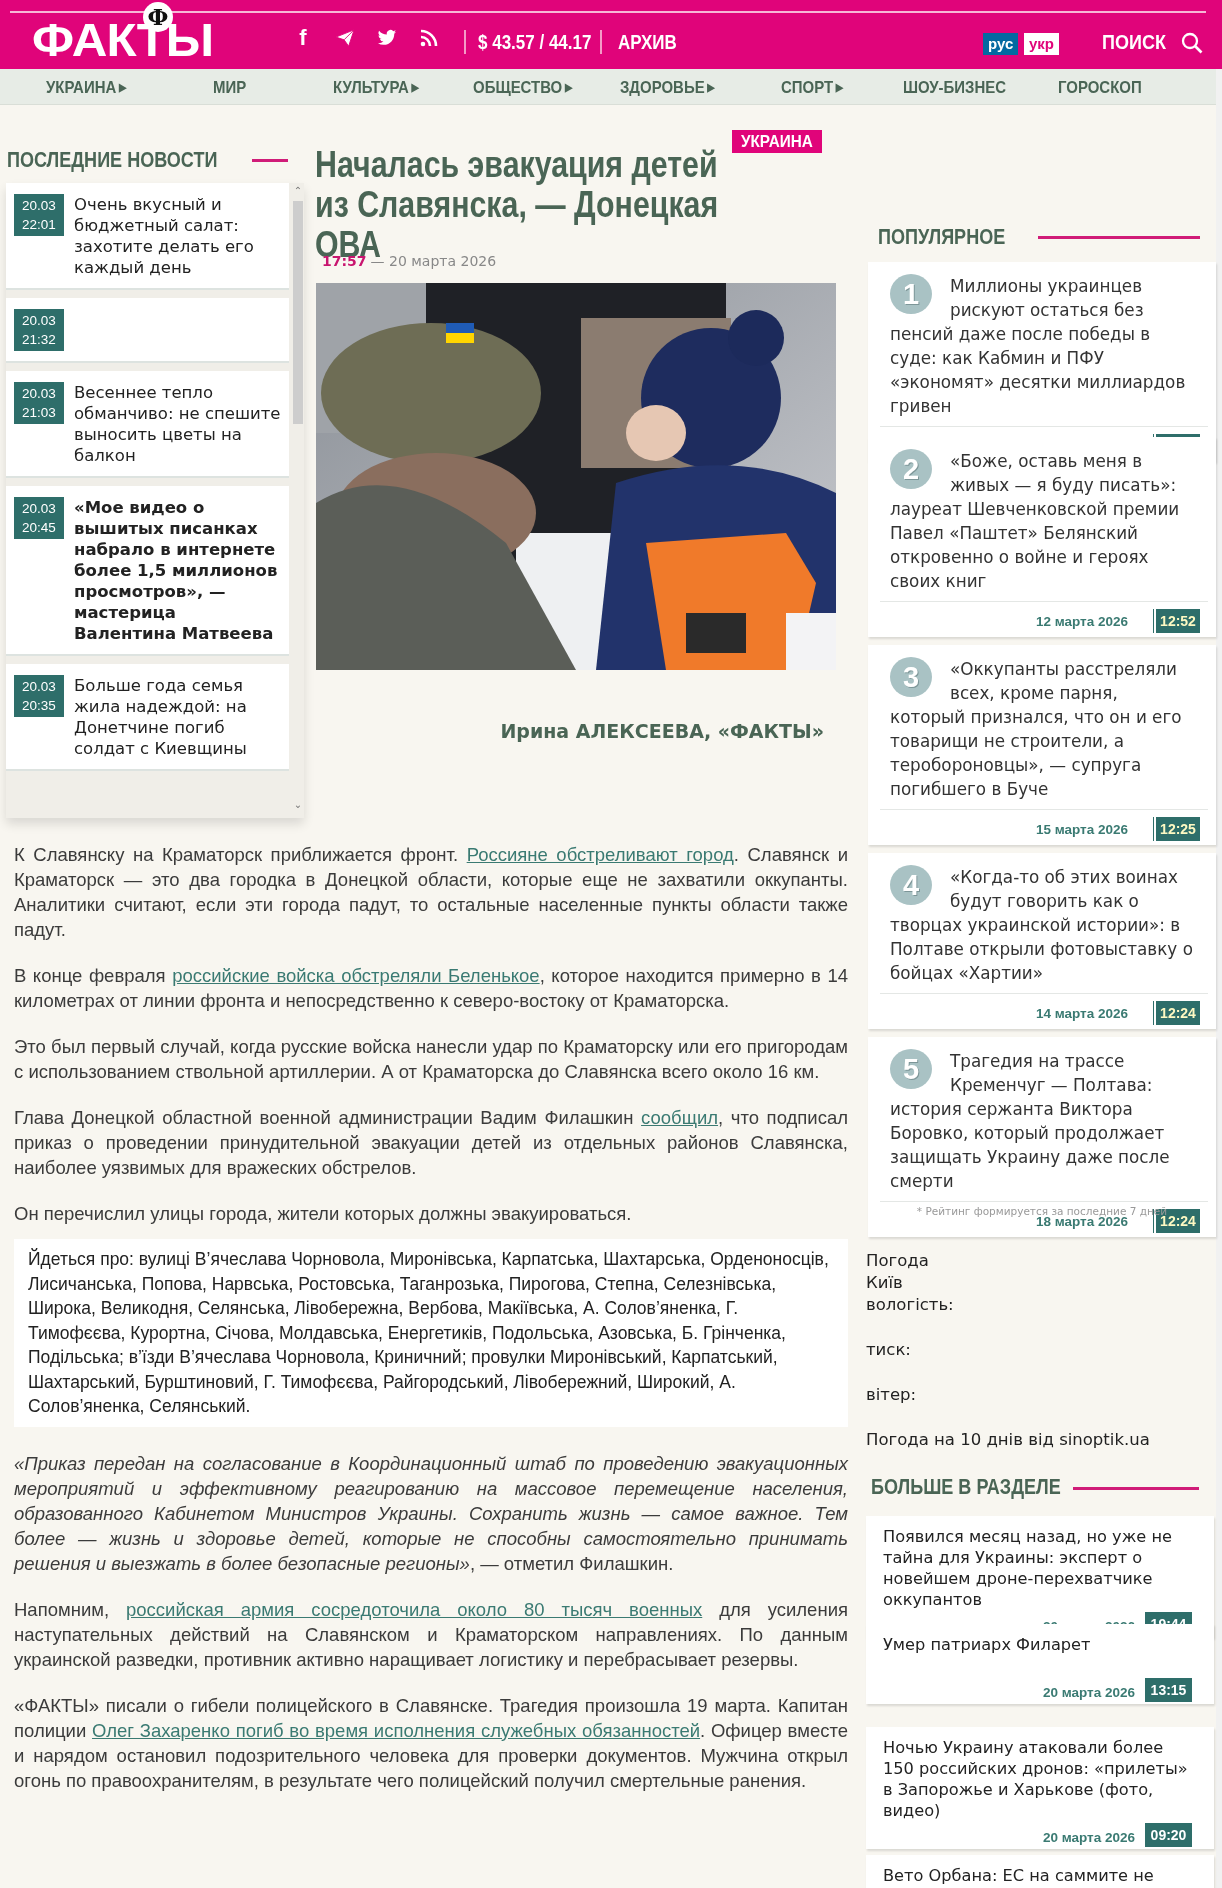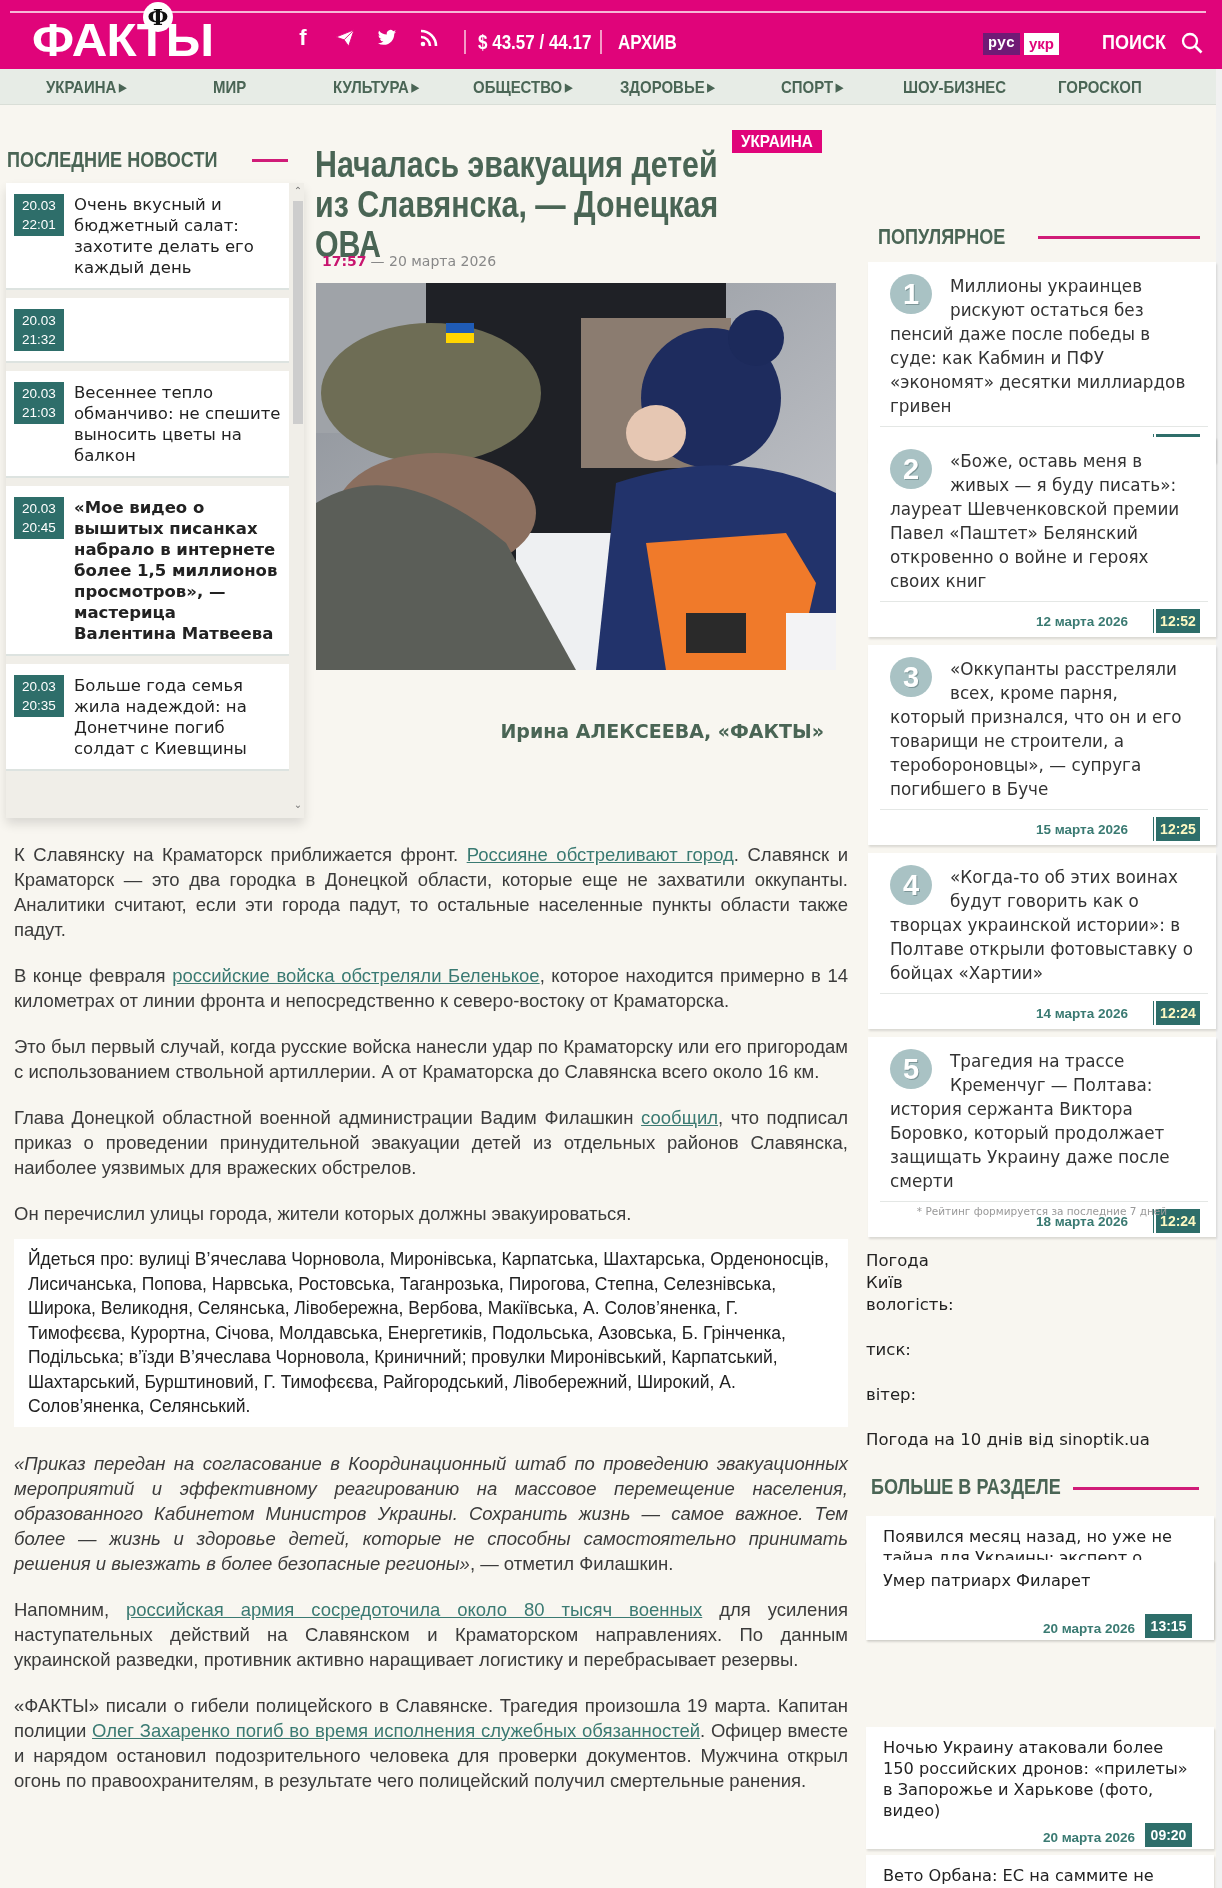--- a/index.html
+++ b/index.html
@@ -11,21 +11,21 @@
   .topbar .rule { position: absolute; left: 10px; right: 16px; top: 11px; height: 2px; background: #f7b6d6; }
   .logo { position: absolute; left: 32px; top: 14px; height: 52px; }
   .logo-text { font-family: "Liberation Sans", sans-serif; font-weight: 900; font-size: 47px; color: #fff; letter-spacing: -1px; line-height: 52px; transform: scaleX(1.05); transform-origin: left; display: inline-block; }
   .logo-phi { position: absolute; left: 111px; top: -12px; width: 30px; height: 30px; border-radius: 50%; background: #fff; color: #111; font-family: "DejaVu Serif", serif; font-weight: bold; font-size: 22px; text-align: center; line-height: 30px; }
   .social { position: absolute; left: 293px; top: 28px; display: flex; gap: 22px; align-items: center; }
   .social span { color: #fff; font-weight: bold; width: 20px; height: 20px; display: inline-flex; align-items: center; justify-content: center; }
   .vsep { position: absolute; top: 30px; width: 2px; height: 24px; background: #f49bc7; }
   .rate { position: absolute; left: 478px; top: 31px; color: #fff; font-family: "Liberation Sans", sans-serif; font-weight: bold; font-size: 20px; transform: scaleX(0.85); transform-origin: left; }
   .archive { position: absolute; left: 618px; top: 31px; color: #fff; font-family: "Liberation Sans", sans-serif; font-weight: bold; font-size: 20px; transform: scaleX(0.85); transform-origin: left; }
   .lang { position: absolute; top: 33px; height: 22px; padding: 0 5px; font-size: 15px; line-height: 22px; font-family: "Liberation Sans", sans-serif; font-weight: bold; }
-  .lang.ru { left: 983px; background: #701a75; color: #fff; font-family: Liberation Mono, monospace; }
+  .lang.ru { left: 983px; background: #0369a1; color: #fff; }
   .lang.uk { left: 1024px; background: #fff; color: #e0047a; }
   .search { position: absolute; left: 1102px; top: 31px; color: #fff; font-family: "Liberation Sans", sans-serif; font-weight: bold; font-size: 20px; display: flex; align-items: center; gap: 8px; }
   .search .lbl { transform: scaleX(0.9); transform-origin: left; display: inline-block; }
 
   .navbar { position: absolute; left: 0; top: 69px; width: 1216px; height: 36px; background: #e7ece6; border-bottom: 1px solid #d9ded7; }
   .nav-item { position: absolute; top: 9px; font-family: "Liberation Sans", sans-serif; font-weight: bold; font-size: 17px; color: #4a6555; transform: scaleX(0.88); transform-origin: left; white-space: nowrap; }
   .nav-item .arr { font-size: 11px; margin-left: 3px; vertical-align: 2px; }
 
   
   .sect-h { position: absolute; font-family: "Liberation Sans", sans-serif; font-weight: bold; font-size: 22px; color: #4a6555; transform: scaleX(0.82); transform-origin: left; white-space: nowrap; }
@@ -282,21 +282,21 @@
 <div class="sect-h" style="left:871px;top:1474px">БОЛЬШЕ В РАЗДЕЛЕ</div>
 <div class="sect-line" style="left:1073px;top:1487px;width:126px"></div>
 <div id="more-container">
     <div class="more-card" style="top: 1516px;">
       <div>Появился месяц назад, но уже не тайна для Украины: эксперт о новейшем дроне-перехватчике оккупантов</div>
       <div class="foot">
         <span class="d">20 марта 2026</span>
         <span class="tm">19:44</span>
       </div>
     </div>
-    <div class="more-card" style="top: 1560px;">
+    <div class="more-card" style="top: 1624px;">
       <div style="min-height: 42px;">Умер патриарх Филарет</div>
       <div class="foot">
         <span class="d">20 марта 2026</span>
         <span class="tm">13:15</span>
       </div>
     </div>
     <div class="more-card" style="top: 1727px;">
       <div>Ночью Украину атаковали более 150 российских дронов: «прилеты» в Запорожье и Харькове (фото, видео)</div>
       <div class="foot">
         <span class="d">20 марта 2026</span>

